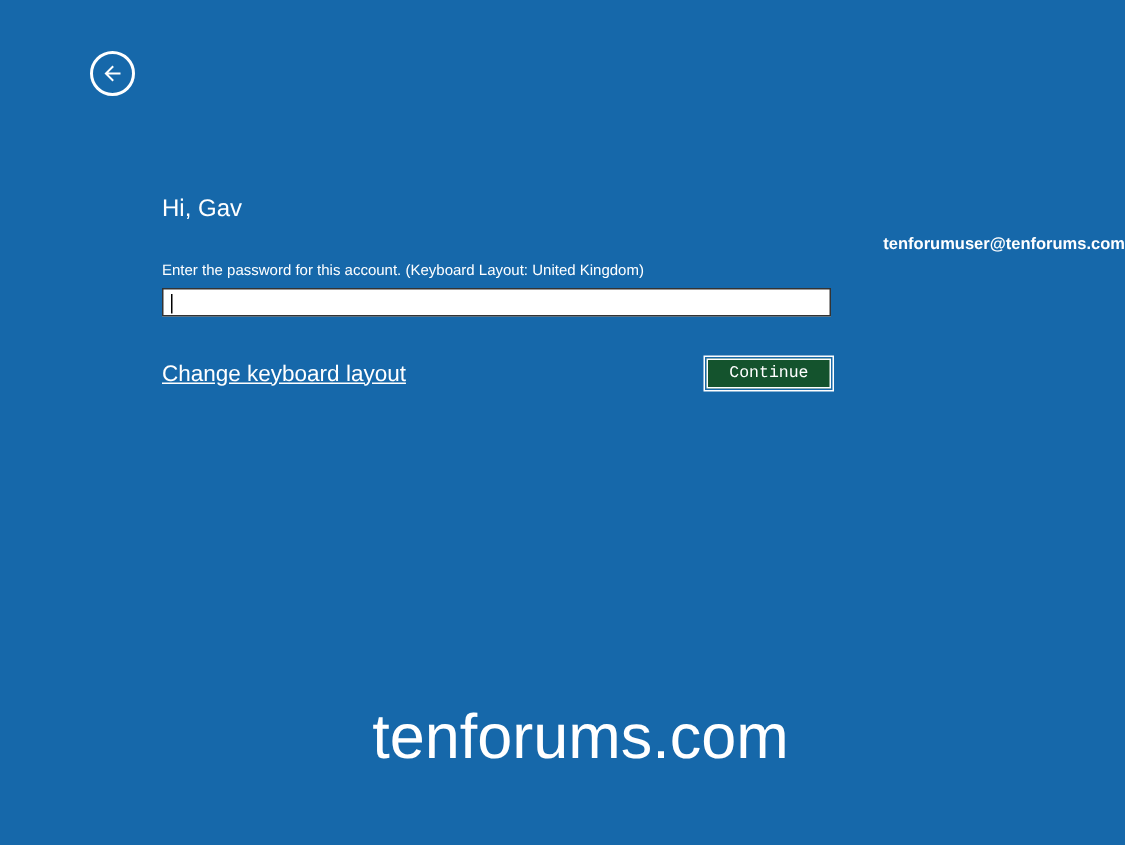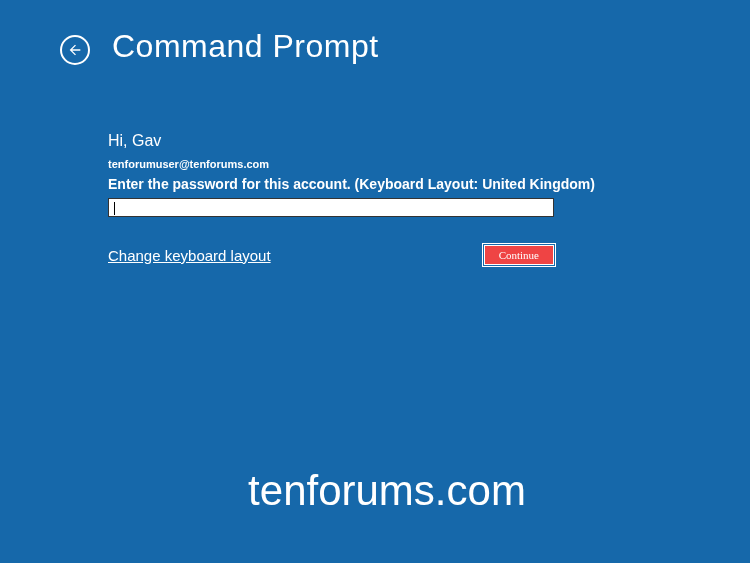--- a/index.html
+++ b/index.html
@@ -51,24 +51,25 @@
     .greeting {
       font-size: 16px;
       font-weight: 400;
       margin-bottom: 8px;
       margin-top: 37px;
     }
     .account-email {
       font-size: 11px;
       font-weight: 600;
       margin-bottom: 6px;
+      text-align: right;
     }
     .instruction {
-      font-size: 14px;
-      font-weight: 700;
+      font-size: 10px;
+      font-weight: 400;
       margin-bottom: 6px;
     }
     .password-input {
       width: 446px;
       height: 19px;
       background-color: #ffffff;
       border: 1px solid #333333;
       color: #000000;
       padding: 2px 4px;
       font-size: 12px;
@@ -82,29 +83,29 @@
       width: 446px;
       margin-top: 28px;
     }
     .change-layout {
       font-size: 15px;
       font-weight: 400;
       cursor: pointer;
       text-decoration: underline;
     }
     .continue-button {
-      background-color: #ef4444;
+      background-color: #14532d;
       border: 1px solid #ffffff;
       color: #ffffff;
       font-size: 11px;
       padding: 3px 14px;
       cursor: pointer;
       outline: 1px solid #ffffff;
       outline-offset: 1px;
-      font-family: Liberation Serif, serif;
+      font-family: Liberation Mono, monospace;
     }
     .watermark {
       position: absolute;
       bottom: 48px;
       left: 12px;
       width: 100%;
       text-align: center;
       font-size: 42px;
       font-weight: 400;
       color: #ffffff;
@@ -120,21 +121,20 @@
   </style>
 </head>
 <body>
 
 <div class="header">
   <div class="back-button">
     <svg viewBox="0 0 24 24">
       <path d="M20 11H7.83l5.59-5.59L12 4l-8 8 8 8 1.41-1.41L7.83 13H20v-2z"></path>
     </svg>
   </div>
-  <h1 class="page-title">Command Prompt</h1>
 </div>
 
 <div class="content">
   <div class="greeting">Hi, Gav</div>
   <div class="account-email">tenforumuser@tenforums.com</div>
   <div class="instruction">Enter the password for this account. (Keyboard Layout: United Kingdom)</div>
   <div class="password-input"><span class="cursor"></span></div>
   <div class="bottom-row">
     <div class="change-layout">Change keyboard layout</div>
     <button class="continue-button">Continue</button>

